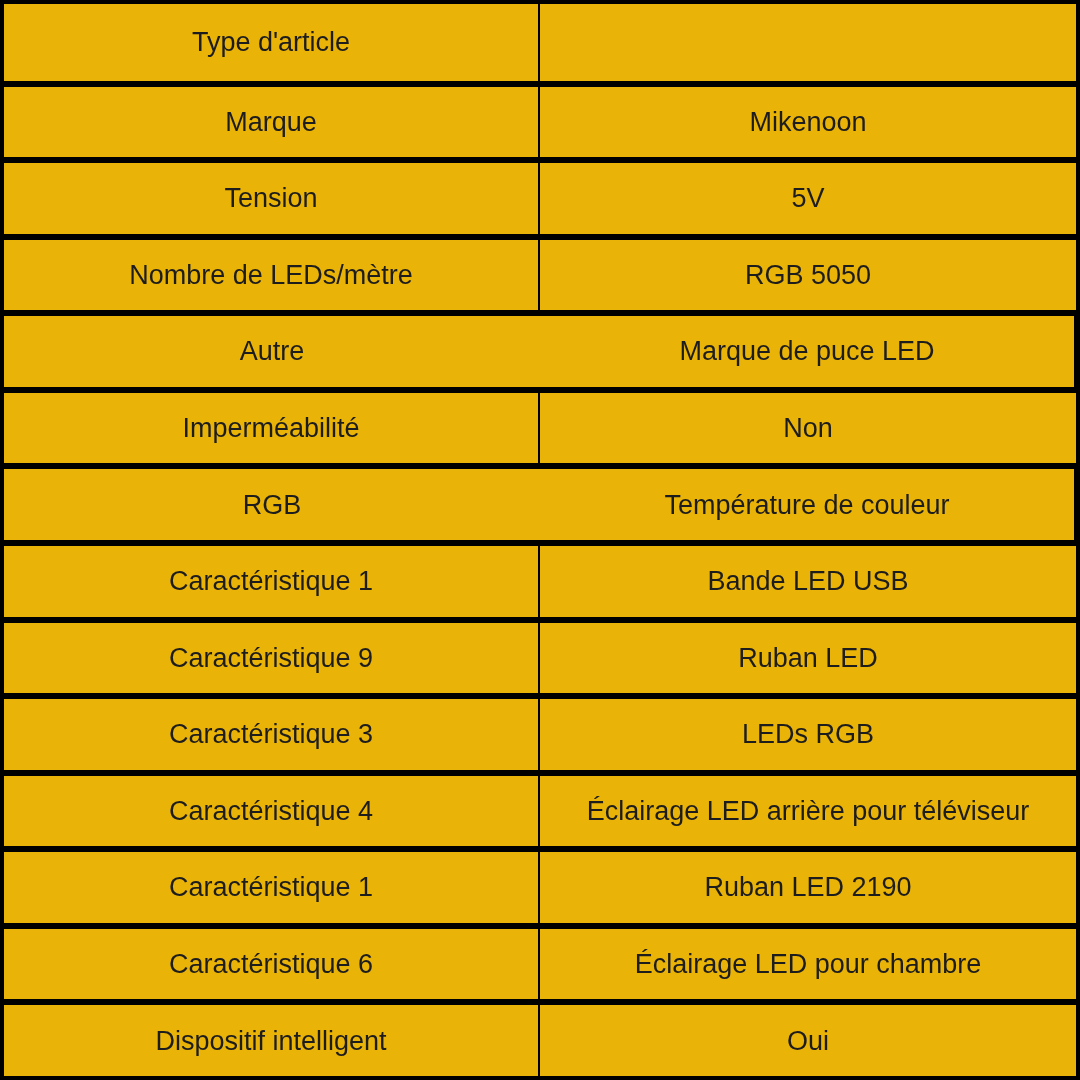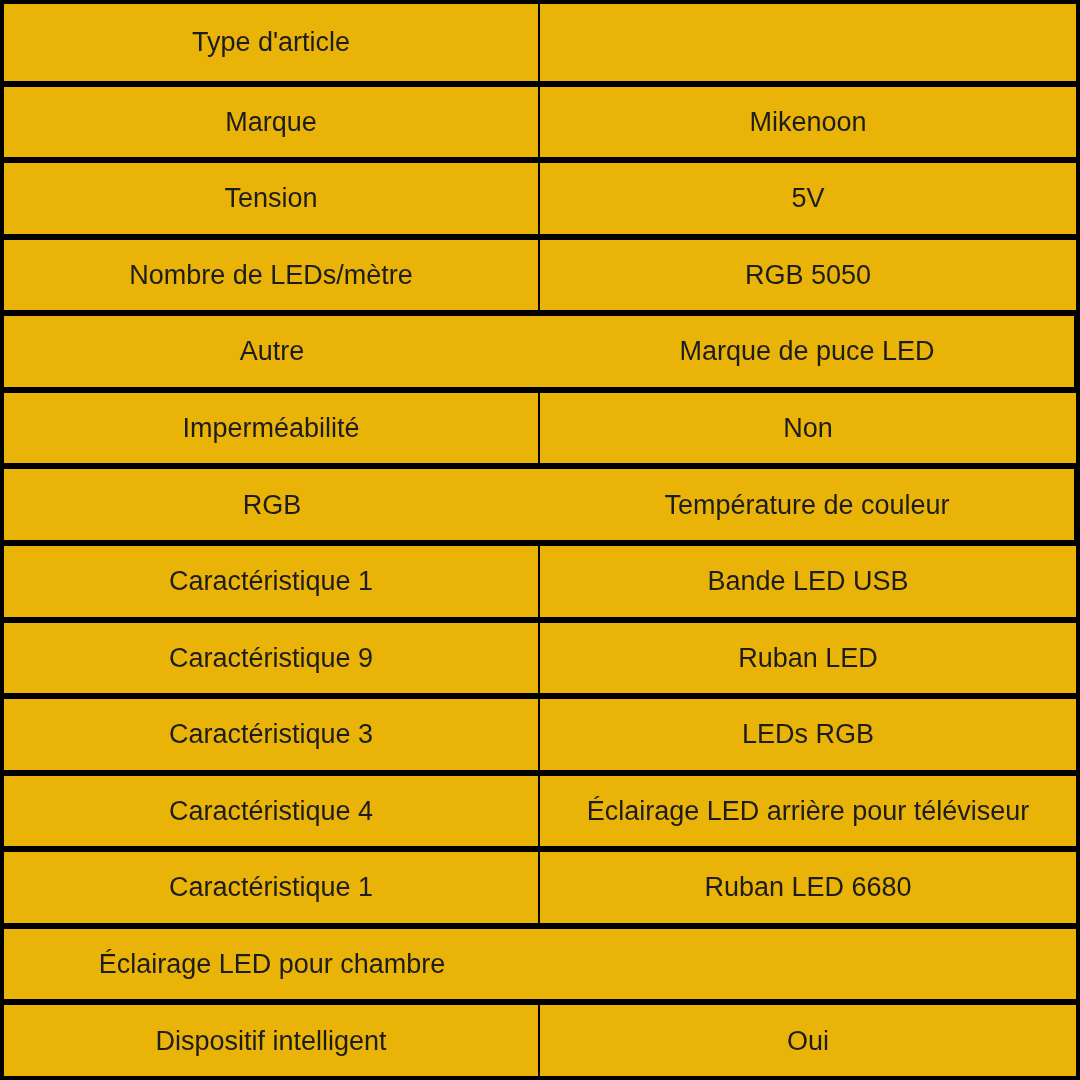--- a/index.html
+++ b/index.html
@@ -105,24 +105,25 @@
     <div class="spec-cell value">LEDs RGB</div>
   </div>
 
   <div class="spec-row">
     <div class="spec-cell label">Caractéristique 4</div>
     <div class="spec-cell value">Éclairage LED arrière pour téléviseur</div>
   </div>
 
   <div class="spec-row">
     <div class="spec-cell label">Caractéristique 1</div>
-    <div class="spec-cell value">Ruban LED 6680</div>
+    <div class="spec-cell value">Ruban LED 2190</div>
   </div>
 
   <div class="spec-row">
+    <div class="spec-cell label">Caractéristique 6</div>
     <div class="spec-cell value">Éclairage LED pour chambre</div>
   </div>
 
   <div class="spec-row">
     <div class="spec-cell label">Dispositif intelligent</div>
     <div class="spec-cell value">Oui</div>
   </div>
 </div>
 
 </body></html>

